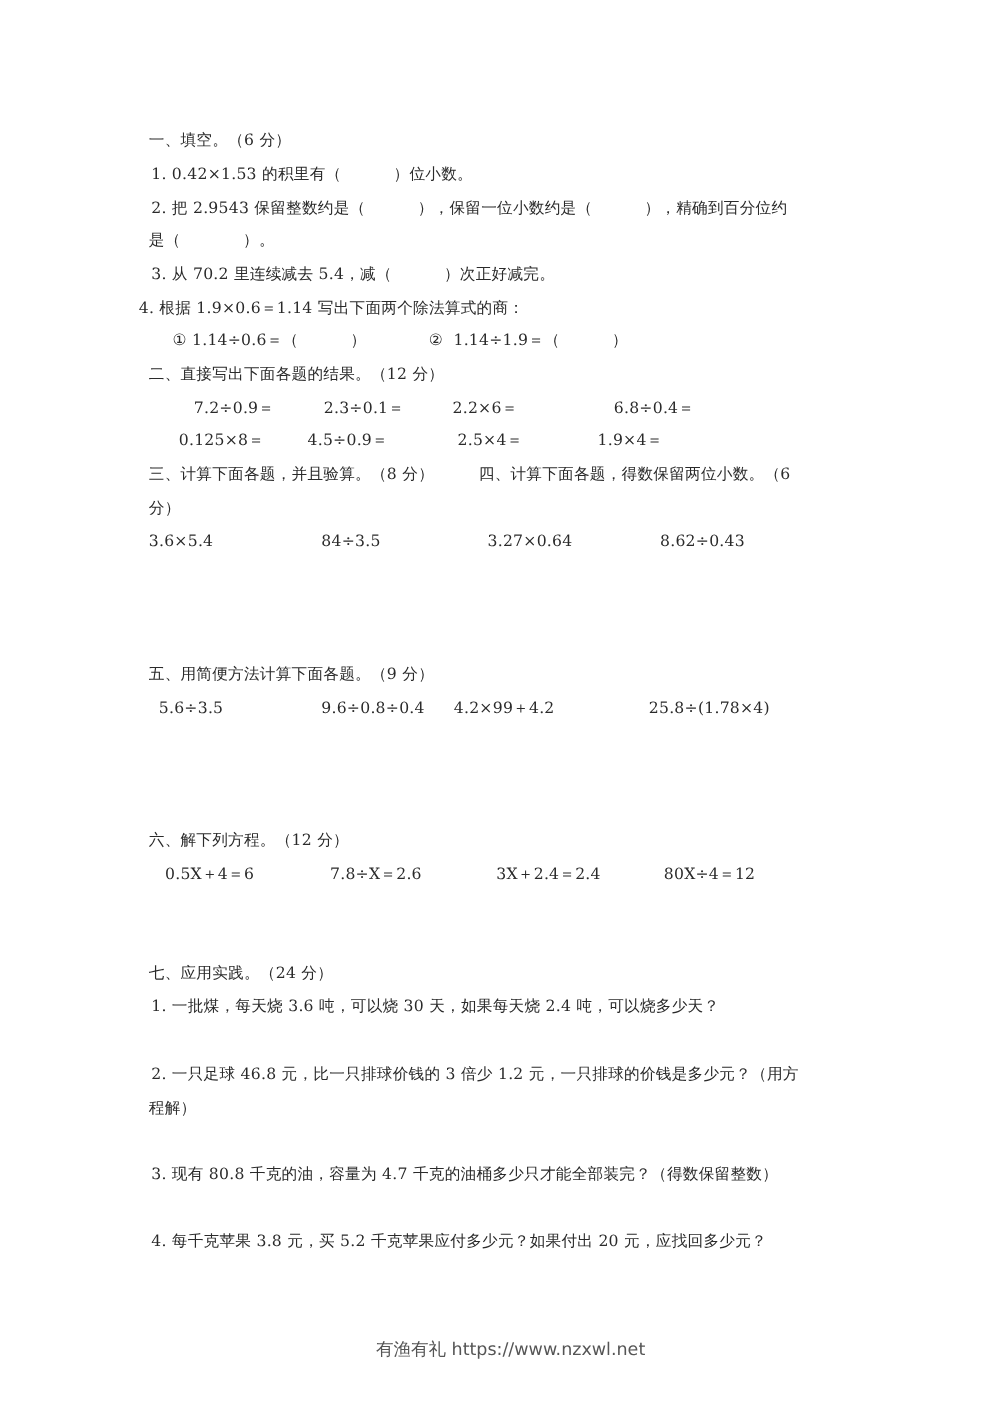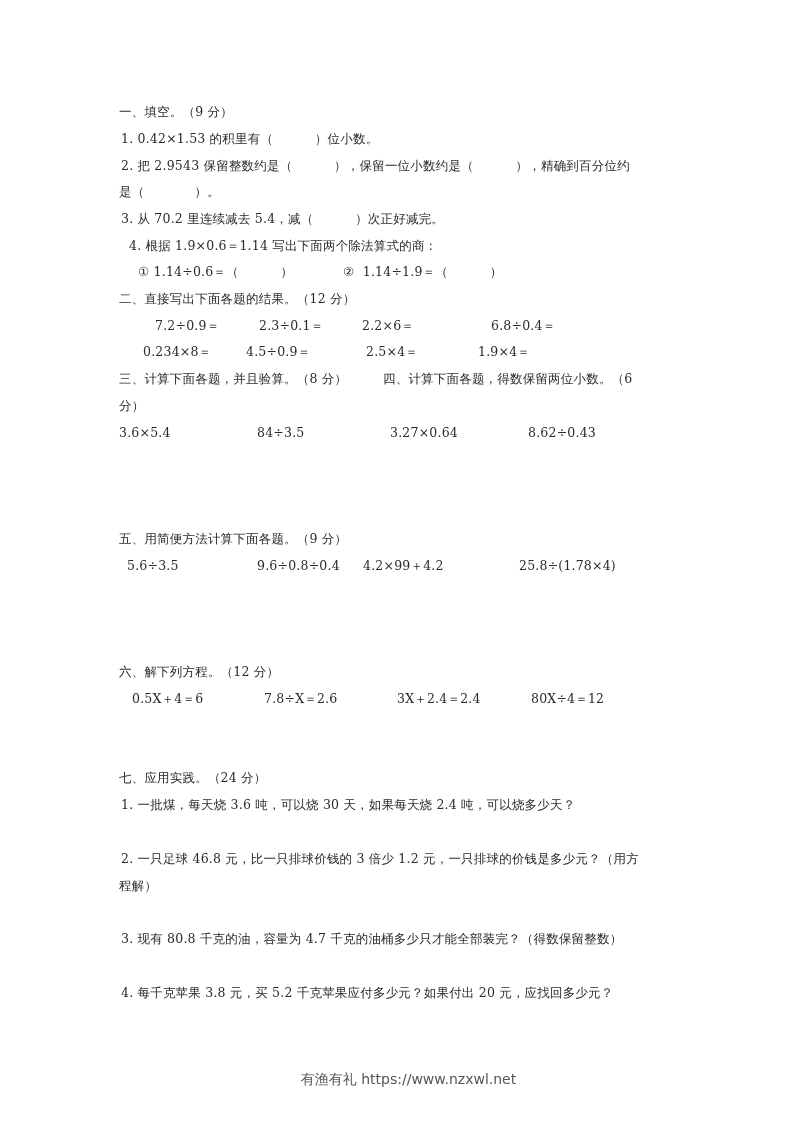--- a/index.html
+++ b/index.html
@@ -7,35 +7,35 @@
          font-family: "DejaVu Serif", "Liberation Serif", serif; color: #2a2a2a; }
   .line { position: absolute; font-size: 12.5px; white-space: pre; line-height: 16px; letter-spacing: 0.2px; }
   .footer { position: absolute; left: 12px; width: 793px; top: 1071px; text-align: center;
             font-family: "DejaVu Sans", "Liberation Sans", sans-serif; font-size: 14px; color: #555; }
 </style>
 </head>
 <body>
 
 <div>
 
-  <div class="line" style="left:119px;top:104px">一、填空。（9 分）</div>
+  <div class="line" style="left:119px;top:104px">一、填空。（6 分）</div>
   <div class="line" style="left:121px;top:131px">1. 0.42×1.53 的积里有（          ）位小数。</div>
   <div class="line" style="left:121px;top:158px">2. 把 2.9543 保留整数约是（          ），保留一位小数约是（          ），精确到百分位约</div>
   <div class="line" style="left:119px;top:184px">是（            ）。</div>
   <div class="line" style="left:121px;top:211px">3. 从 70.2 里连续减去 5.4，减（          ）次正好减完。</div>
-  <div class="line" style="left:129px;top:238px">4. 根据 1.9×0.6＝1.14 写出下面两个除法算式的商：</div>
+  <div class="line" style="left:111px;top:238px">4. 根据 1.9×0.6＝1.14 写出下面两个除法算式的商：</div>
   <div class="line" style="left:138px;top:264px">① 1.14÷0.6＝（          ）</div>
   <div class="line" style="left:343px;top:264px">②  1.14÷1.9＝（          ）</div>
 
   <div class="line" style="left:119px;top:291px">二、直接写出下面各题的结果。（12 分）</div>
   <div class="line" style="left:155px;top:318px">7.2÷0.9＝</div>
   <div class="line" style="left:259px;top:318px">2.3÷0.1＝</div>
   <div class="line" style="left:362px;top:318px">2.2×6＝</div>
   <div class="line" style="left:491px;top:318px">6.8÷0.4＝</div>
-  <div class="line" style="left:143px;top:344px">0.234×8＝</div>
+  <div class="line" style="left:143px;top:344px">0.125×8＝</div>
   <div class="line" style="left:246px;top:344px">4.5÷0.9＝</div>
   <div class="line" style="left:366px;top:344px">2.5×4＝</div>
   <div class="line" style="left:478px;top:344px">1.9×4＝</div>
 
   <div class="line" style="left:119px;top:371px">三、计算下面各题，并且验算。（8 分）</div>
   <div class="line" style="left:383px;top:371px">四、计算下面各题，得数保留两位小数。（6</div>
   <div class="line" style="left:119px;top:398px">分）</div>
   <div class="line" style="left:119px;top:425px">3.6×5.4</div>
   <div class="line" style="left:257px;top:425px">84÷3.5</div>
   <div class="line" style="left:390px;top:425px">3.27×0.64</div>

